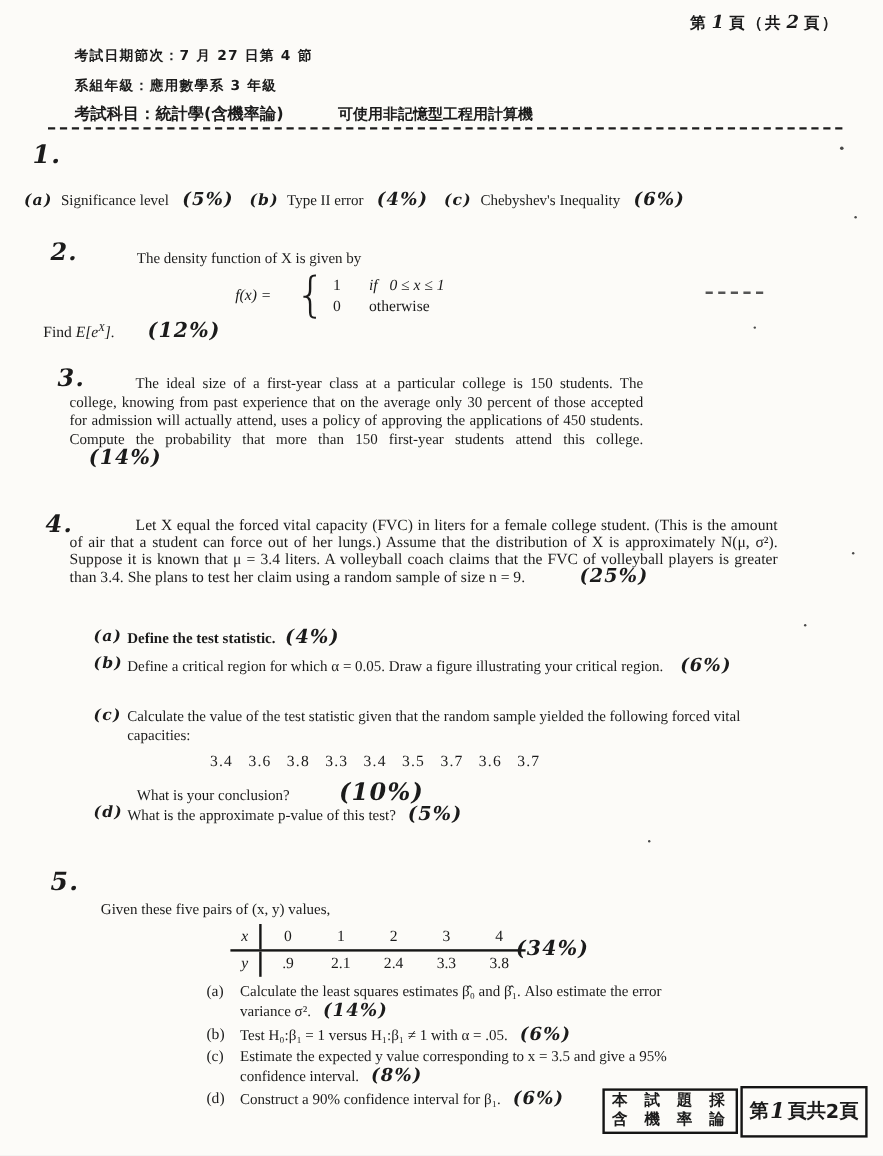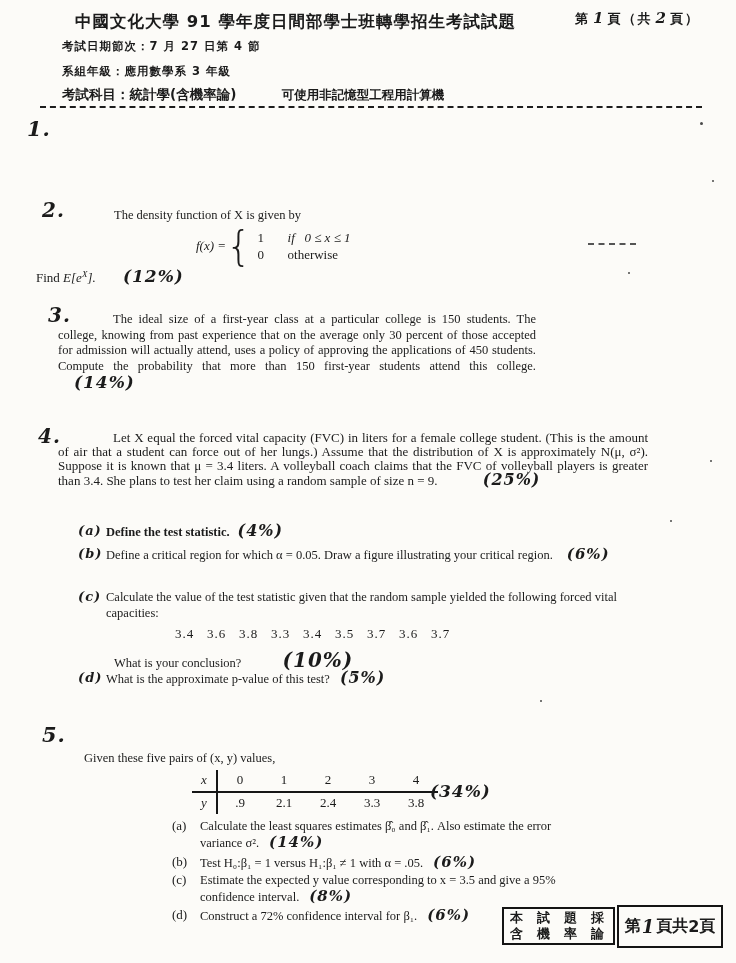--- a/index.html
+++ b/index.html
@@ -33,21 +33,21 @@
   .q1-title { left:58px;  top:120px; font-size:17px; }
   .q1-title .pct { font-size:16px; margin-left:6px; }
   .q1-parts { left:10px;  top:157px; font-size:12.5px; width:600px; }
   .q1-parts .lbl { margin:0 4px 0 10px; font-size:13px; }
   .q1-parts .pct { margin-left:8px; }
 
   
   .q2-num   { left:42px;  top:198px; font-size:20px; }
   .q2-intro { left:114px; top:208px; font-size:12.5px; }
   .q2-formula { left:196px; top:226px; display:flex; align-items:center; font-size:13px; }
-  .q2-lhs   { margin-right:0;text-align:right; }
+  .q2-lhs   { margin-right:20px;text-align:right; }
   .brace    { font-size:40px; font-weight:300; font-family:"DejaVu Sans",sans-serif; line-height:40px; margin-right:6px; }
   .cases .case-row { display:flex; line-height:17px; }
   .cases .val  { width:16px; }
   .cases .cond { margin-left:14px; white-space:pre; }
   .q2-find  { left:36px; top:266px; font-size:13px; }
   .q2-find sup { font-size:9px; font-style:italic; }
   .q2-find .pct { font-size:17px; margin-left:24px; }
 
   
   .q3-num  { left:48px; top:303px; font-size:20px; }
@@ -100,33 +100,43 @@
 
   
   .speck { position:absolute; background:#4a4a4a; border-radius:50%; }
   .dash-artifact { position:absolute; left:588px; top:243px; width:48px; border-top:2px dashed #555; }
 </style>
 </head>
 <body>
 
 <div class="page">
 
-  <div class="abs exam-title cjk">中國文化大學 91 學年度日間部學士班轉學招生考試試題</div>
   <div class="abs page-ind cjk">
     <span>第</span><span class="hw num">1</span><span>頁（共</span><span class="hw num">2</span><span>頁）</span>
   </div>
   <div class="abs info-date cjk">考試日期節次：7 月 27 日第 4 節</div>
   <div class="abs info-dept cjk">系組年級：應用數學系 3 年級</div>
   <div class="abs subject-row">
     <span class="cjk">考試科目：統計學(含機率論)</span>
     <span class="cjk calc-note">可使用非記憶型工程用計算機</span>
   </div>
   <div class="abs dashed-rule"></div>
 
   <div class="abs hw qnum q1-num">1.</div>
+  <div class="abs q1-parts">
+    <span class="hw lbl">(a)</span>
+    <span>Significance level</span>
+    <span class="hw pct">(5%)</span>
+    <span class="hw lbl">(b)</span>
+    <span>Type II error</span>
+    <span class="hw pct">(4%)</span>
+    <span class="hw lbl">(c)</span>
+    <span>Chebyshev's Inequality</span>
+    <span class="hw pct">(6%)</span>
+  </div>
 
   <div class="abs hw qnum q2-num">2.</div>
   <div class="abs q2-intro">The density function of X is given by</div>
   <div class="abs q2-formula">
     <span class="math q2-lhs">f(x) =</span>
     <span class="brace">{</span>
     <span class="cases">
       <span class="case-row">
         <span class="val">1</span>
         <span class="cond math">if   0 ≤ x ≤ 1</span>
@@ -203,21 +213,21 @@
   <div class="part q5-b">
     <span class="lbl">(b)</span>
     <span class="body"><span>Test H₀:β₁ = 1 versus H₁:β₁ ≠ 1 with α = .05.</span><span class="hw pct">(6%)</span></span>
   </div>
   <div class="part q5-c">
     <span class="lbl">(c)</span>
     <span class="body"><span>Estimate the expected y value corresponding to x = 3.5 and give a 95% confidence interval.</span><span class="hw pct">(8%)</span></span>
   </div>
   <div class="part q5-d">
     <span class="lbl">(d)</span>
-    <span class="body"><span>Construct a 72% confidence interval for β₁.</span><span class="hw pct">(6%)</span></span>
+    <span class="body"><span>Construct a 90% confidence interval for β₁.</span><span class="hw pct">(6%)</span></span>
   </div>
 
   <div class="abs stamp-print">
     <div class="cjk">本試題採</div>
     <div class="cjk">含機率論</div>
   </div>
   <div class="abs stamp-page cjk">
     <span>第</span>
       <span class="hw num">1</span>
       <span>頁共</span>

